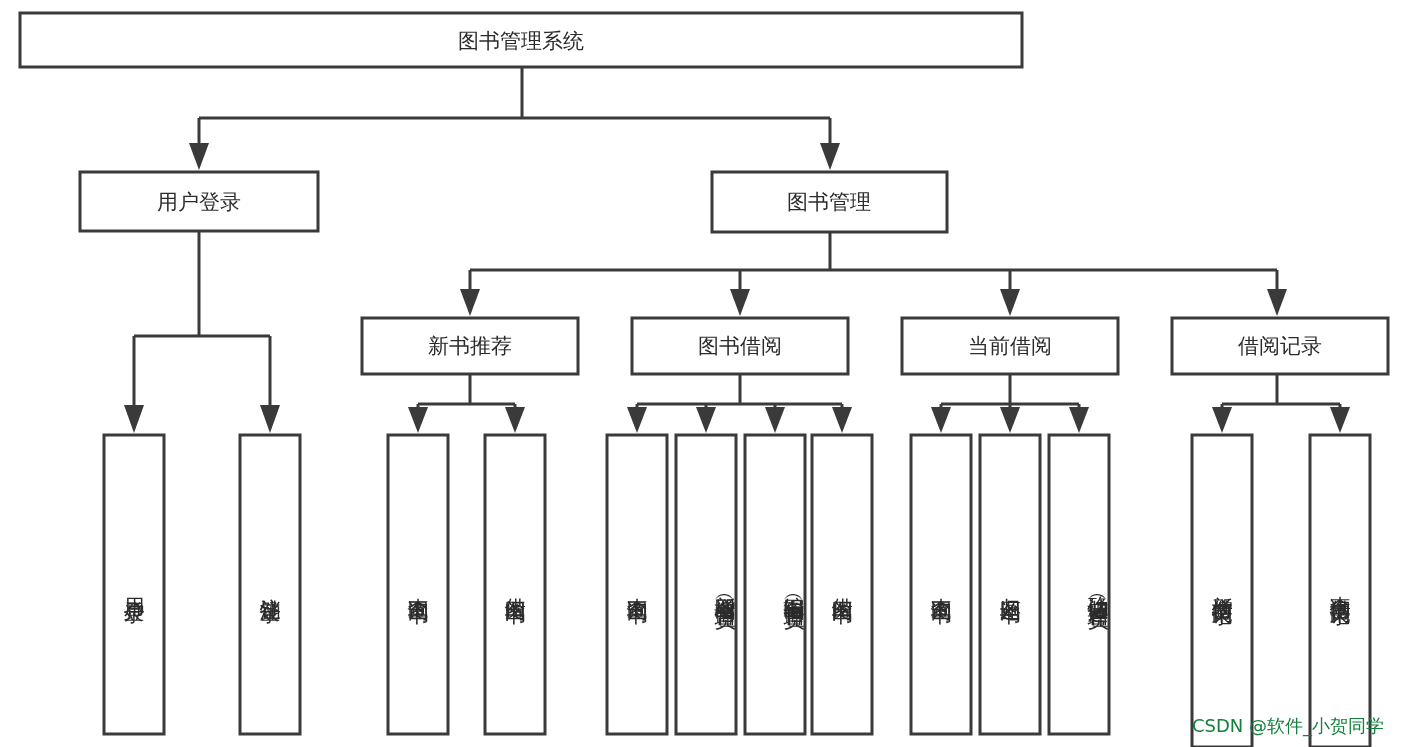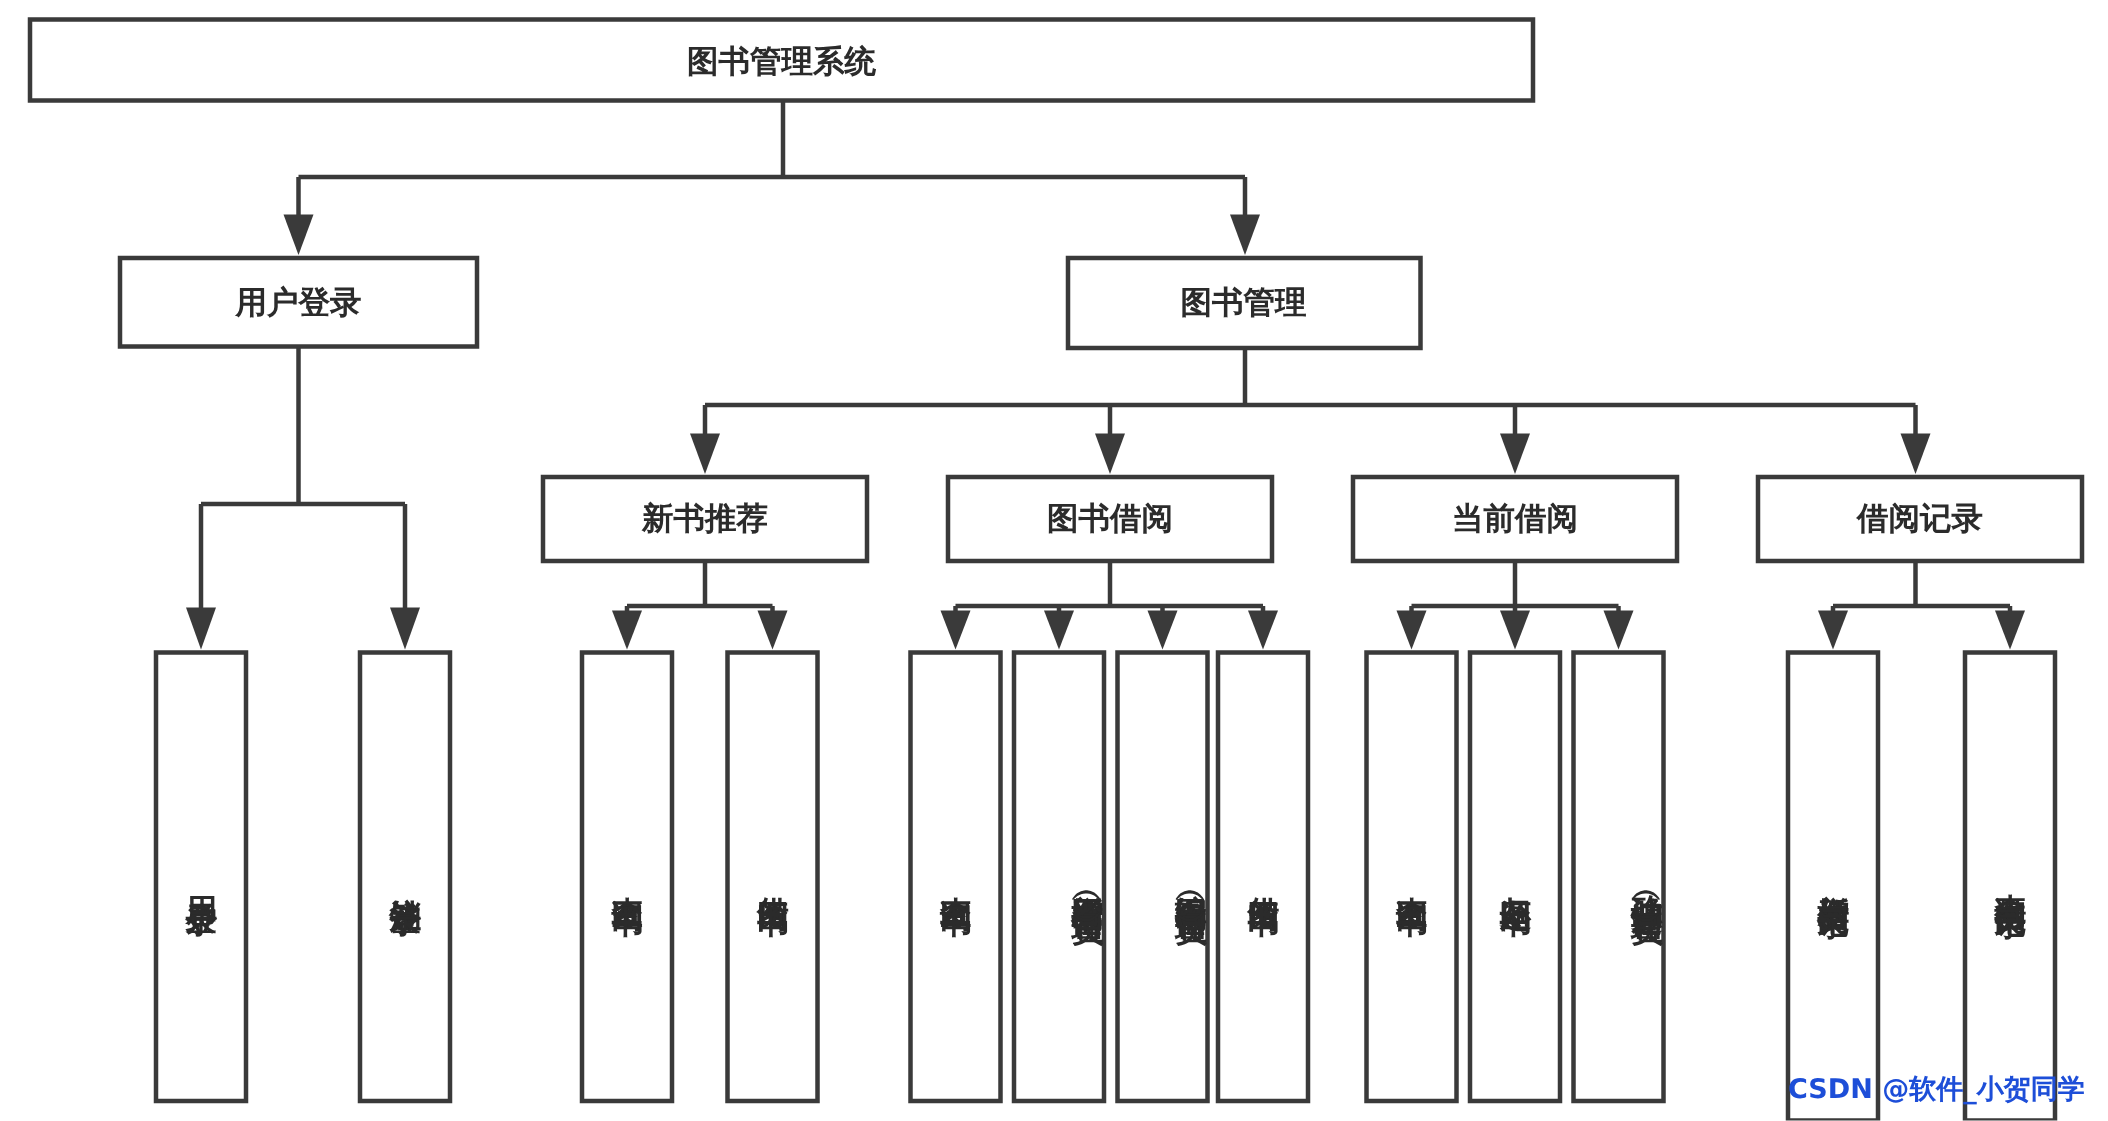--- a/index.html
+++ b/index.html
@@ -11,21 +11,20 @@
     width: 1405px;
     height: 747px;
     font-family: "DejaVu Sans", "Liberation Sans", sans-serif;
     overflow: hidden;
   }
   #diagram-root {
     position: relative;
     width: 1405px;
     height: 747px;
     background: #ffffff;
-    font-weight: bold;
   }
   svg#flow-svg {
     position: absolute;
     top: 0;
     left: 0;
     width: 1405px;
     height: 747px;
   }
   .node-rect {
     fill: #ffffff;
@@ -63,21 +62,21 @@
     justify-content: center;
     white-space: nowrap;
     pointer-events: none;
   }
   .watermark {
     position: absolute;
     left: 1192px;
     top: 714px;
     font-family: "DejaVu Sans", "Liberation Sans", sans-serif;
     font-size: 18px;
-    color: #1d4ed8;
+    color: #15803d;
     white-space: nowrap;
   }
 </style>
 </head>
 <body>
 
 <div id="diagram-root">
 
   <svg id="flow-svg" viewBox="0 0 1405 747">
 

